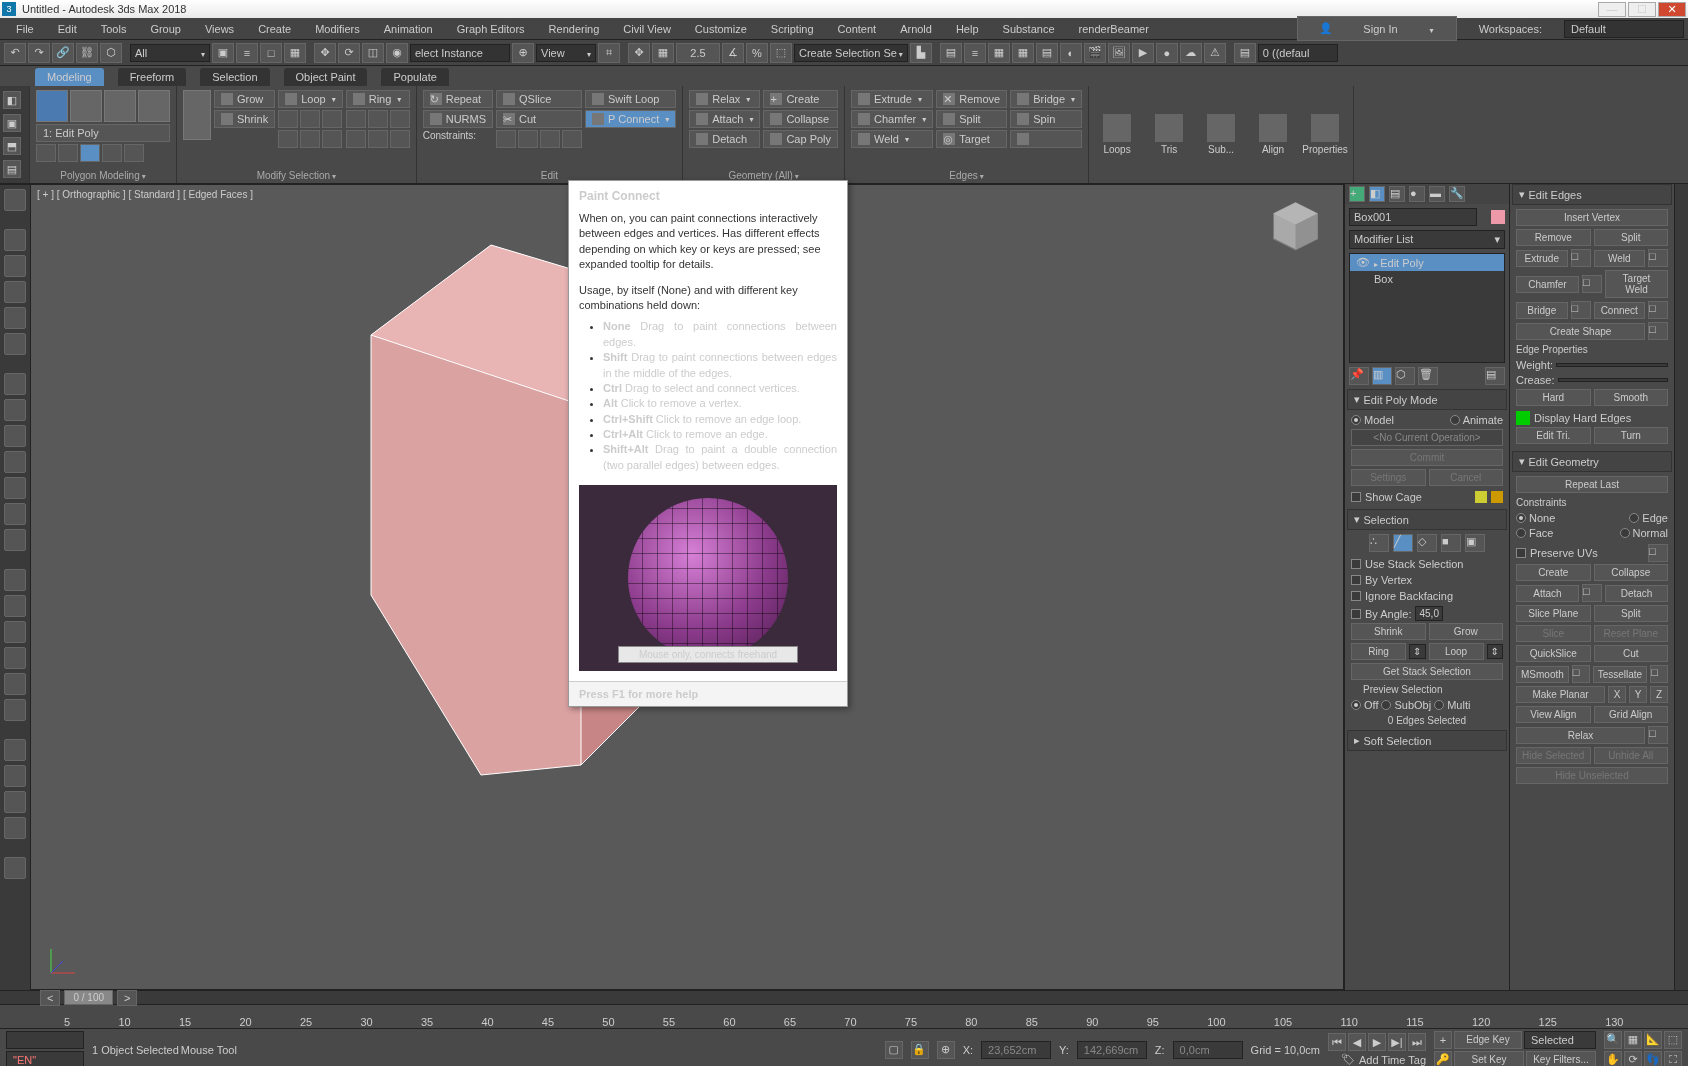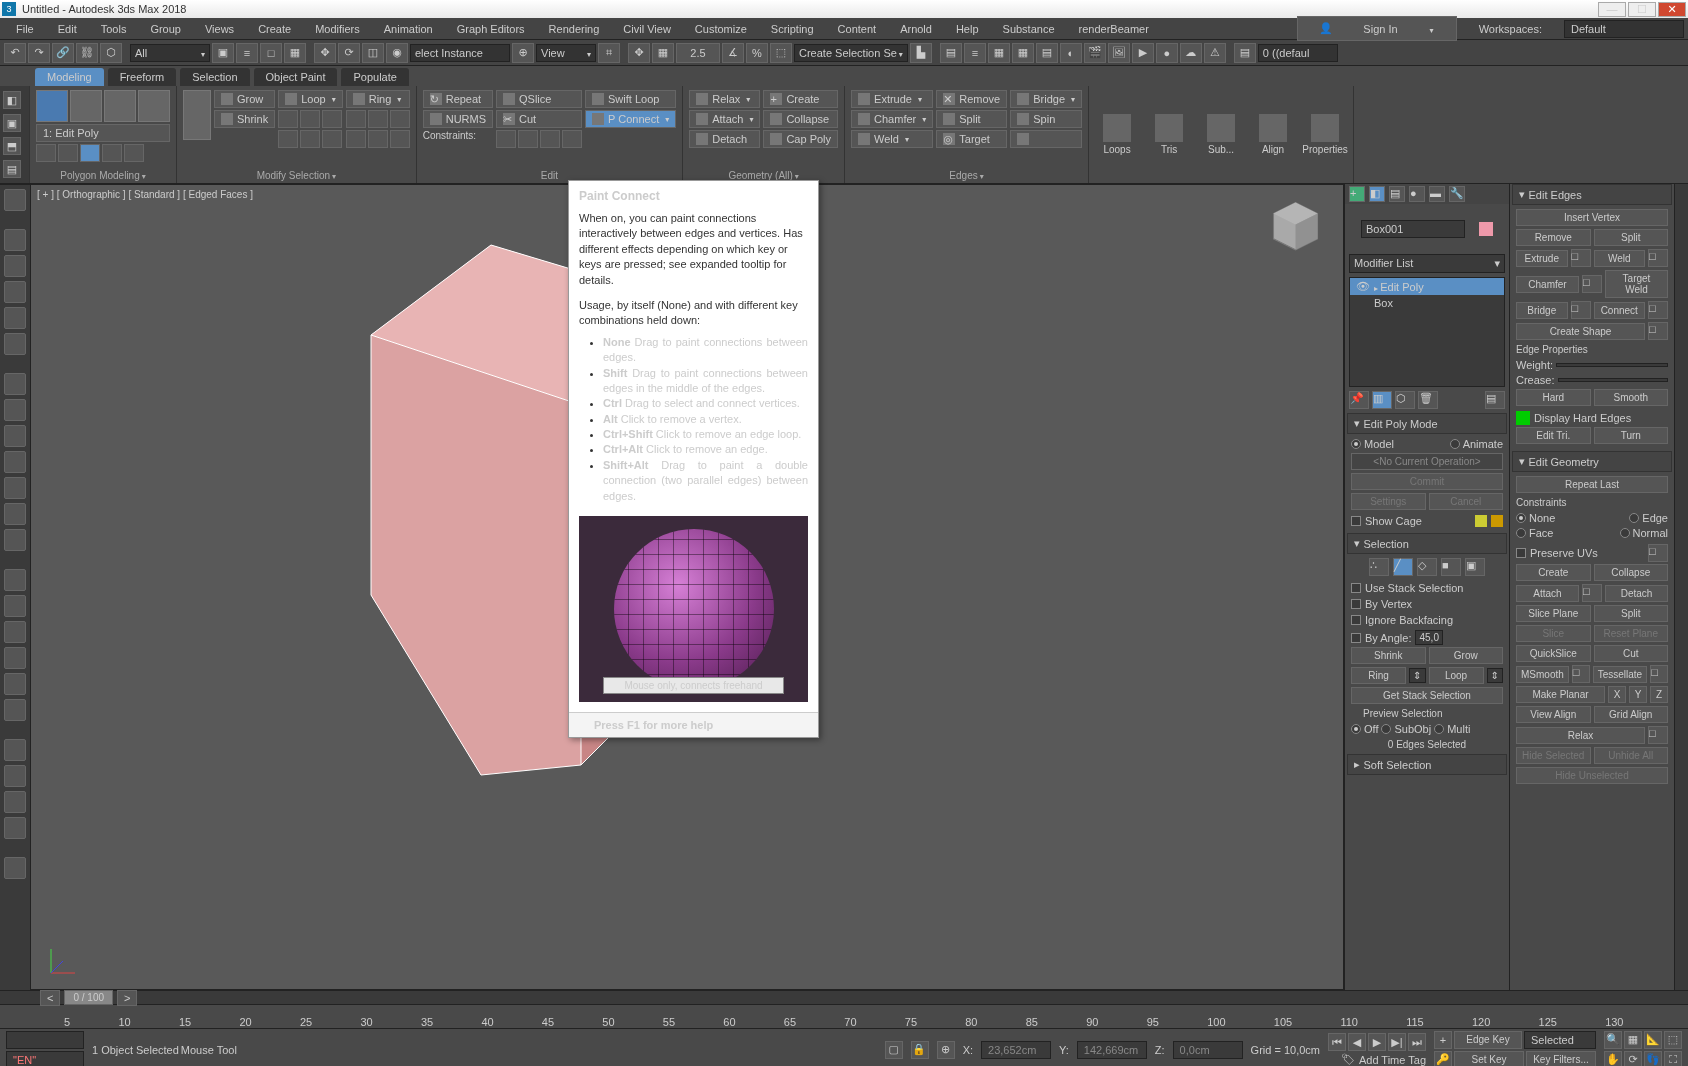--- a/index.html
+++ b/index.html
@@ -11,21 +11,21 @@
 .menubar{height:22px;background:#444;display:flex;align-items:center;padding:0 4px;border-bottom:1px solid #222}
 .menubar span{padding:3px 12px;cursor:pointer}
 .signin{margin-left:auto;display:flex;align-items:center;gap:10px}
 .signin .box{background:#555;border:1px solid #666;padding:2px 10px;display:flex;align-items:center;gap:6px}
 .signin .ws{background:#333;border:1px solid #222;padding:2px 6px;width:120px}
 .maintb{height:26px;background:#444;display:flex;align-items:center;gap:2px;padding:0 4px;border-bottom:1px solid #222}
 .tbicon{width:22px;height:20px;background:#555;border:1px solid #666;display:inline-flex;align-items:center;justify-content:center;cursor:pointer}
 .tbicon.sm{width:18px;height:18px}
 .tbsep{width:4px}
 .tbdrop{background:#333;border:1px solid #222;padding:2px 4px;min-width:80px;height:18px;display:flex;align-items:center}
-.ribbontabs{height:20px;background:#494949;display:flex;align-items:flex-end;padding-left:35px;gap:4px}
+.ribbontabs{height:20px;background:#494949;display:flex;align-items:flex-end;padding-left:35px;gap:14px}
 .ribbontabs .tab{padding:3px 12px;background:#333;border-radius:3px 3px 0 0;cursor:pointer}
 .ribbontabs .tab.active{background:#5a8fc4}
 .ribbon{display:flex;background:#494949;border-bottom:1px solid #222}
 .ribgroup{border-right:1px solid #333;padding:4px 6px 2px;display:flex;flex-direction:column}
 .ribgroup .body{flex:1;display:flex;gap:3px;align-items:flex-start}
 .ribgroup .label{text-align:center;font-size:10px;color:#aaa;padding-top:3px}
 .ribbtn{background:#555;border:1px solid #666;padding:2px 6px;display:flex;align-items:center;gap:4px;height:18px;cursor:pointer;white-space:nowrap}
 .ribbtn.active{background:#5a8fc4}
 .ribbtn .ico{width:12px;height:12px;background:#777}
 .col{display:flex;flex-direction:column;gap:2px}
@@ -54,27 +54,27 @@
 .rpbtn{background:#555;border:1px solid #666;padding:2px 4px;text-align:center;cursor:pointer;font-size:10px;flex:1}
 .rprow{display:flex;gap:3px;margin-bottom:3px;align-items:center}
 .rpspin{background:#3a3a3a;border:1px solid #222;padding:1px 3px;font-size:10px}
 .selico{width:20px;height:18px;background:#555;border:1px solid #666;display:inline-block}
 .selico.act{background:#5a8fc4}
 .timeslider{height:14px;background:#3a3a3a;border-top:1px solid #222;display:flex;align-items:center;padding:0 40px}
 .timeslider .handle{background:#888;padding:1px 8px;border:1px solid #666;font-size:10px}
 .timeruler{height:24px;background:#494949;border-top:1px solid #222;display:flex;align-items:flex-end;justify-content:space-around;padding:0 40px;font-size:10px;color:#aaa}
 .statusbar{height:42px;background:#494949;border-top:1px solid #222;display:flex;align-items:center;padding:0 6px;gap:8px}
 .statusbar .box{background:#3a3a3a;border:1px solid #222;padding:2px 6px;height:18px;display:flex;align-items:center}
-.tooltip{position:absolute;background:#fff;color:#333;border:1px solid #999;width:251px;box-shadow:2px 2px 6px rgba(0,0,0,.4);z-index:1000}
+.tooltip{position:absolute;background:#fff;color:#333;border:1px solid #999;width:280px;box-shadow:2px 2px 6px rgba(0,0,0,.4);z-index:1000}
 .tooltip .tt-title{font-weight:bold;padding:8px 10px 4px;font-size:12px}
 .tooltip .tt-body{padding:4px 10px 8px;font-size:11px;line-height:1.4}
 .tooltip ul{padding-left:24px;margin-top:6px}
 .tooltip ul li{text-align:justify;color:#333;font-size:11px}
 .tooltip .tt-img{background:#3b2a3b;margin:4px 10px 10px;height:186px;position:relative;display:flex;align-items:center;justify-content:center}
-.tooltip .tt-foot{background:#f4f4f4;border-top:1px solid #ccc;padding:6px 25px;font-weight:bold;font-size:11px}
+.tooltip .tt-foot{background:#f4f4f4;border-top:1px solid #ccc;padding:6px 10px;font-weight:bold;font-size:11px}
 .tooltip .caption{position:absolute;bottom:8px;background:#e8e8e8;border:1px solid #888;padding:2px 20px;font-size:10px}
 .chev::after{content:"▾";font-size:8px;margin-left:2px}
 .tri::before{content:"▸ ";font-size:8px}
 .cbox{width:10px;height:10px;border:1px solid #888;background:#3a3a3a;display:inline-block}
 .radio{width:10px;height:10px;border:1px solid #888;border-radius:50%;background:#3a3a3a;display:inline-block}
 .radio.on::after{content:"";display:block;width:4px;height:4px;background:#ccc;border-radius:50%;margin:2px}
 .sphere{width:160px;height:160px;border-radius:50%;background:radial-gradient(circle at 40% 35%,#d680d6,#8a3a8a 55%,#4a1a4a);position:relative}
 .sphere::before{content:"";position:absolute;inset:0;border-radius:50%;background:repeating-linear-gradient(0deg,transparent 0 14px,rgba(0,0,0,.4) 14px 15px),repeating-linear-gradient(90deg,transparent 0 14px,rgba(0,0,0,.4) 14px 15px)}
 .cube3d{position:absolute;top:60px;left:340px}
 .cube3d svg{overflow:visible}
@@ -489,21 +489,21 @@
 
   <div class="rightpanel">
     <div class="rp-head">
       <div class="i" style="background:#4a7">+</div>
       <div class="i" style="background:#5a8fc4">◧</div>
       <div class="i">▤</div>
       <div class="i">●</div>
       <div class="i">▬</div>
       <div class="i">🔧</div>
     </div>
-    <div style="display:flex;align-items:center;gap:14px;margin:16px">
+    <div style="display:flex;align-items:center;gap:14px;margin:4px">
         <div class="rp-name" style="flex:1;margin:0">Box001</div>
         <div class="rp-colorswatch"></div>
       </div>
     <div class="rp-drop">
         <span>Modifier List</span>
         <span>▾</span>
       </div>
     <div class="rp-list">
       <div class="item sel">
           <span>👁</span>

